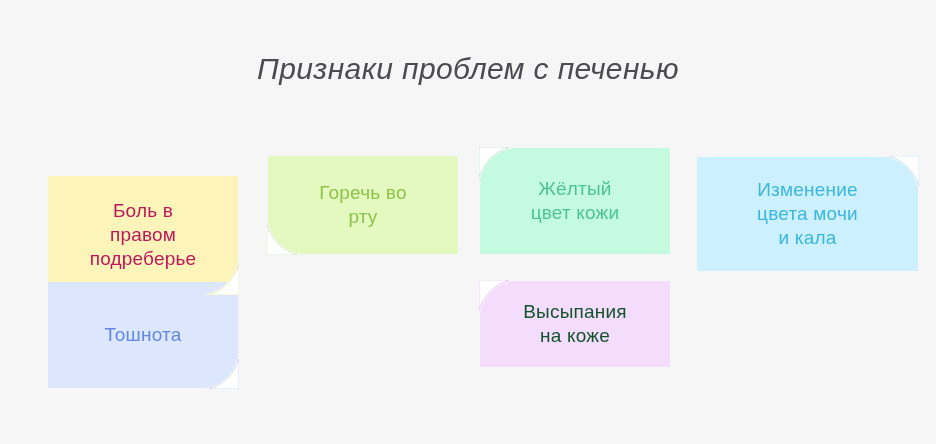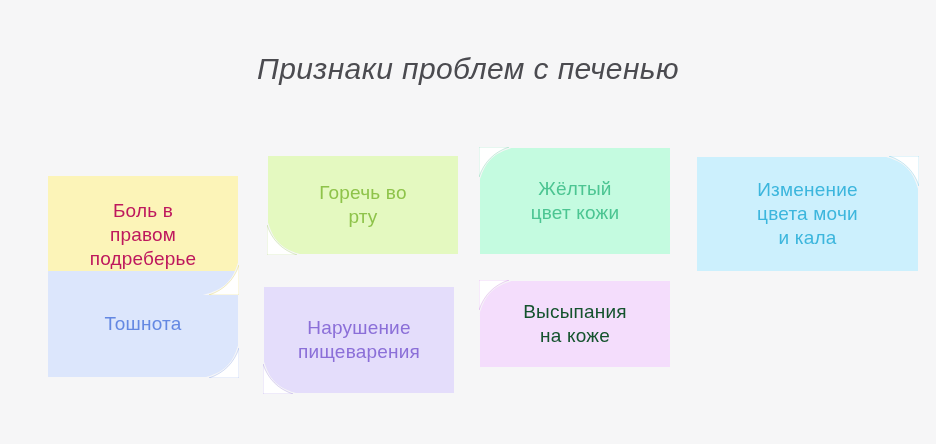--- a/index.html
+++ b/index.html
@@ -141,46 +141,32 @@
     <path d="M40 40 L40 4 C34 26 26 34 4 40 Z" fill="#f6f6f7"></path>
 
     <path d="M40 40 L40 10 C35 25 25 35 10 40 Z" fill="#ffffff"></path>
     <path d="M40 40 L40 10 C35 25 25 35 10 40 Z" fill="none" stroke="#3cb6dd" stroke-opacity="0.28" stroke-width="1"></path>
   </svg>
       </div>
       <span class="note-label">Изменение
 цвета мочи
 и кала</span>
     </div>
-    <div class="note" style="left: 48px; top: 271px; width: 190px; height: 106px; color: rgb(100, 136, 226);">
+    <div class="note" style="left: 48px; top: 282px; width: 190px; height: 106px; color: rgb(100, 136, 226);">
       <div class="sheet" style="background: rgb(220, 230, 252);"></div>
       <div class="curl curl-br">
   <svg width="40" height="40" viewBox="0 0 40 40" style="display:block;transform:rotate(0deg);transform-origin:50% 50%;">
 
     <path d="M40 40 L40 4 C34 26 26 34 4 40 Z" fill="#f6f6f7"></path>
 
     <path d="M40 40 L40 10 C35 25 25 35 10 40 Z" fill="#ffffff"></path>
     <path d="M40 40 L40 10 C35 25 25 35 10 40 Z" fill="none" stroke="#6488e2" stroke-opacity="0.28" stroke-width="1"></path>
   </svg>
       </div>
       <span class="note-label">Тошнота</span>
-    </div>
-    <div class="note" style="left: 264px; top: 287px; width: 190px; height: 106px; color: rgb(139, 111, 216);">
-      <div class="sheet" style="background: rgb(228, 221, 251);"></div>
-      <div class="curl curl-bl">
-  <svg width="40" height="40" viewBox="0 0 40 40" style="display:block;transform:rotate(90deg);transform-origin:50% 50%;">
-
-    <path d="M40 40 L40 4 C34 26 26 34 4 40 Z" fill="#f6f6f7"></path>
-
-    <path d="M40 40 L40 10 C35 25 25 35 10 40 Z" fill="#ffffff"></path>
-    <path d="M40 40 L40 10 C35 25 25 35 10 40 Z" fill="none" stroke="#8b6fd8" stroke-opacity="0.28" stroke-width="1"></path>
-  </svg>
-      </div>
-      <span class="note-label">Нарушение
-пищеварения</span>
     </div>
     <div class="note" style="left: 480px; top: 281px; width: 190px; height: 86px; color: #14532d;">
       <div class="sheet" style="background: rgb(244, 221, 252);"></div>
       <div class="curl curl-tl">
   <svg width="40" height="40" viewBox="0 0 40 40" style="display:block;transform:rotate(180deg);transform-origin:50% 50%;">
 
     <path d="M40 40 L40 4 C34 26 26 34 4 40 Z" fill="#f6f6f7"></path>
 
     <path d="M40 40 L40 10 C35 25 25 35 10 40 Z" fill="#ffffff"></path>
     <path d="M40 40 L40 10 C35 25 25 35 10 40 Z" fill="none" stroke="#c163dd" stroke-opacity="0.28" stroke-width="1"></path>

